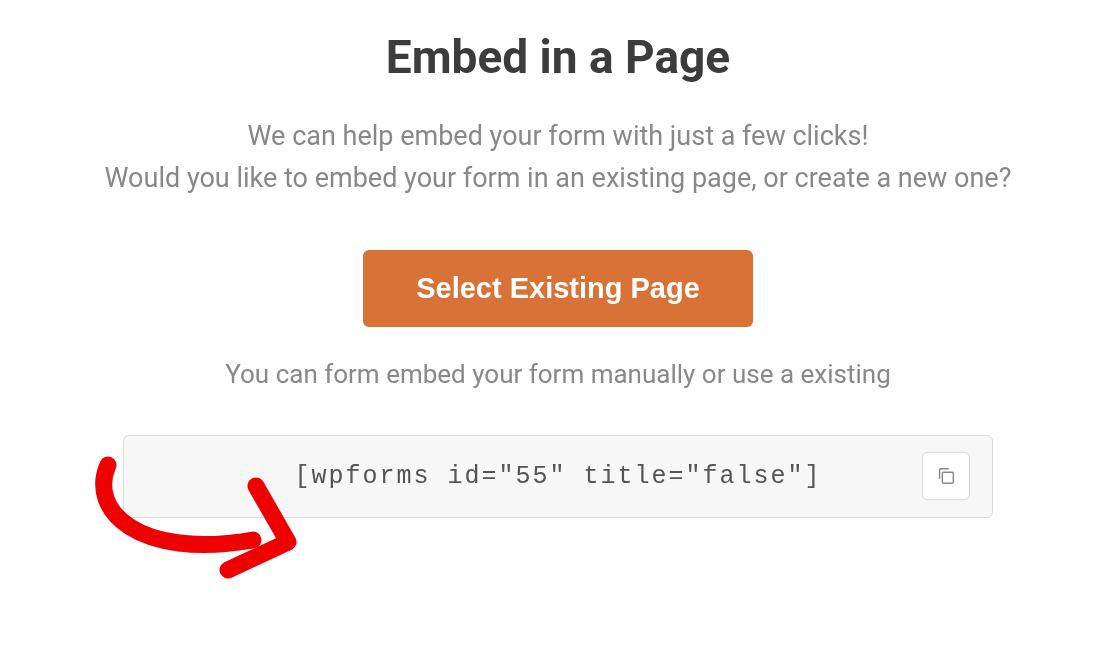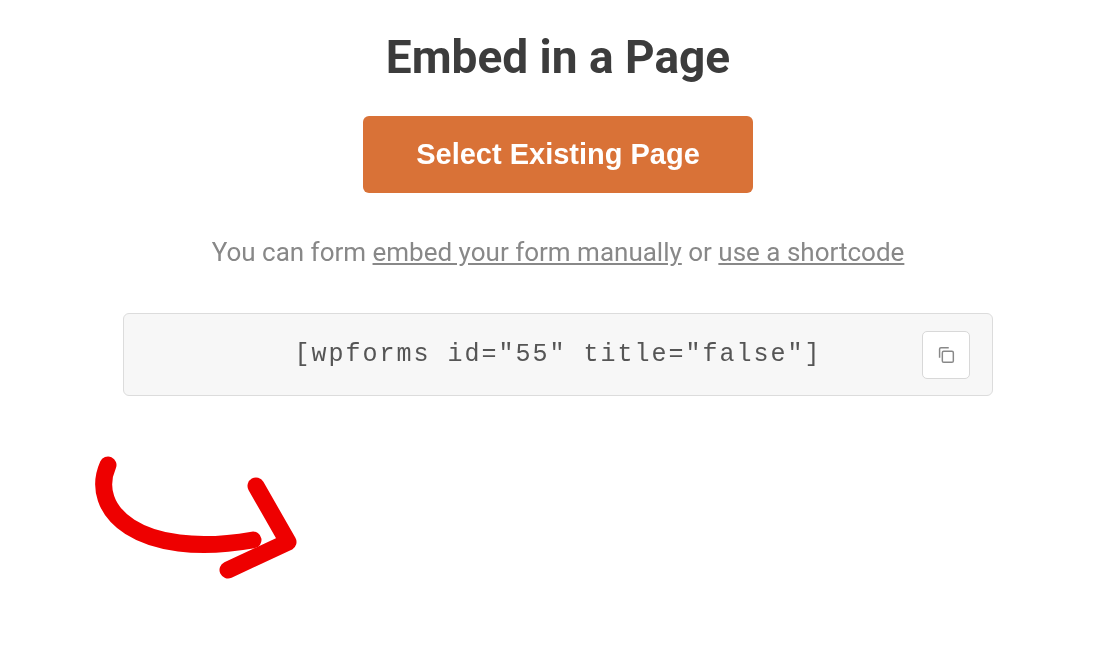--- a/index.html
+++ b/index.html
@@ -28,21 +28,21 @@
       font-size: 27px;
       color: #888888;
       text-align: center;
       line-height: 1.55;
       margin-bottom: 50px;
       max-width: 980px;
     }
     .buttons {
       display: flex;
       gap: 52px;
-      margin-bottom: 44px;
+      margin-bottom: 32px;
     }
     .btn {
       background: #d97237;
       color: #ffffff;
       font-size: 29px;
       font-weight: 600;
       border: none;
       border-radius: 6px;
       padding: 22px 48px;
       cursor: pointer;
@@ -50,21 +50,20 @@
       text-align: center;
     }
     .alt-text {
       font-size: 26px;
       color: #888888;
       text-align: center;
       margin-bottom: 46px;
     }
     .alt-text .link {
       color: #888888;
-      text-decoration: underline;
       cursor: pointer;
     }
     .code-box {
       width: 870px;
       background: #f7f7f7;
       border: 1px solid #dcdcdc;
       border-radius: 6px;
       padding: 26px 28px;
       display: flex;
       align-items: center;
@@ -111,27 +110,31 @@
       width: 100%;
       height: 100%;
     }
   </style>
 </head>
 <body>
 
 <div class="container">
   <h1 class="title">Embed in a Page</h1>
 
+  <div class="subtitle">
+    <span>We can help embed your form with just a few clicks!</span><br>
+    <span>Would you like to embed your form in an existing page, or create a new one?</span>
+  </div>
 
   <div class="buttons">
     <button class="btn">Select Existing Page</button>
   </div>
 
   <div class="alt-text">
-    <span>You can form </span><span class="link">embed your form manually</span><span> or </span><span class="link">use a shortcode</span>
+    <span>You can form </span><span class="link">embed your form manually</span><span> or </span><span class="link">use a existing</span>
   </div>
 
   <div class="code-box">
     <span class="code-text">[wpforms id="55" title="false"]</span>
     <div class="copy-btn">
       <svg viewBox="0 0 24 24">
         <rect x="8" y="8" width="12" height="12" rx="1.5"></rect>
         <path d="M5 15 L5 5.5 C5 4.67 5.67 4 6.5 4 L15 4"></path>
       </svg>
     </div>

